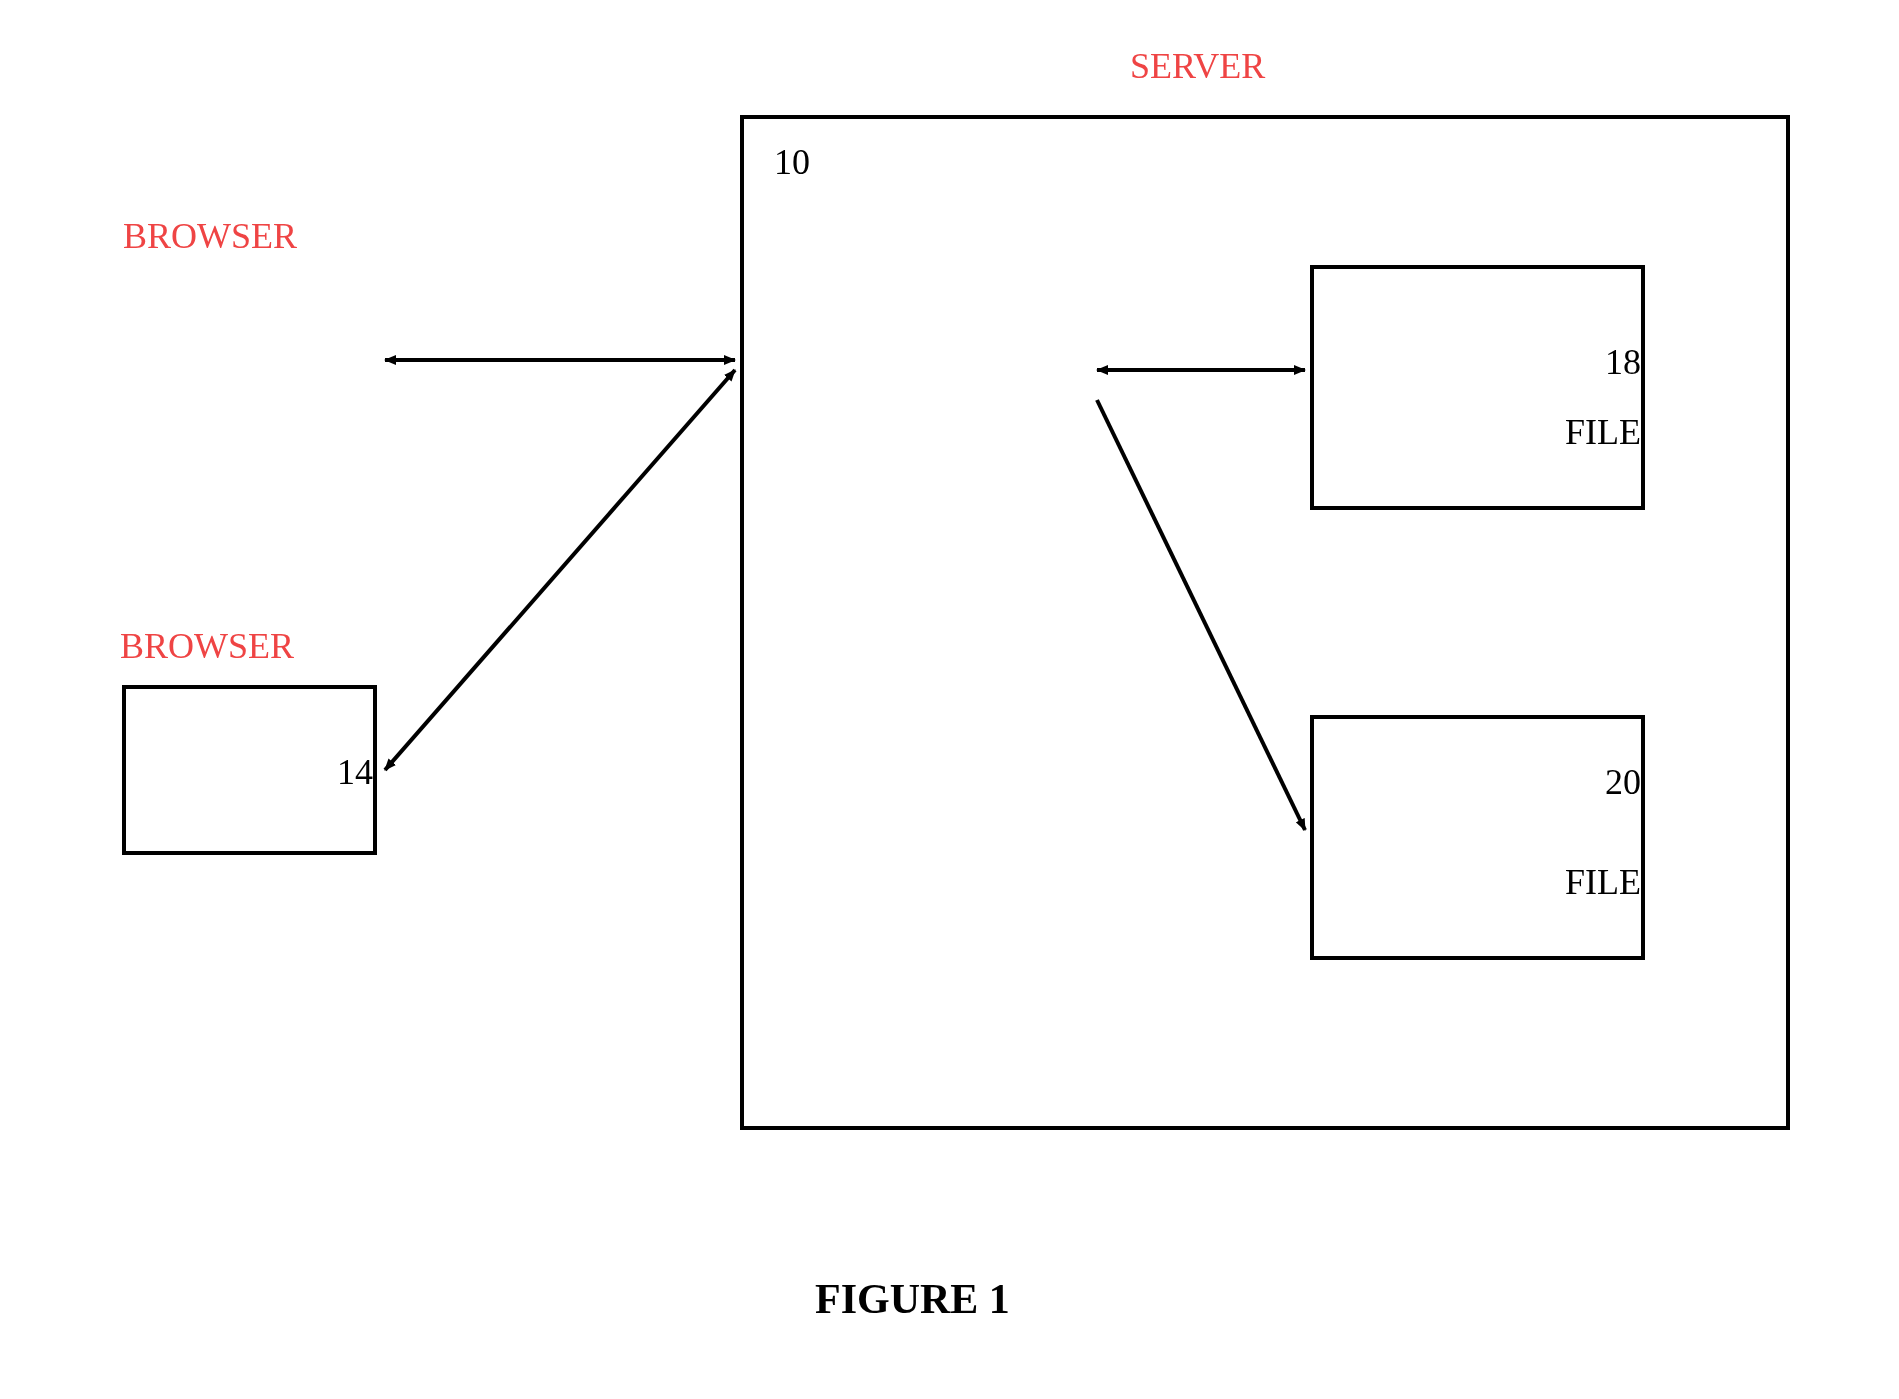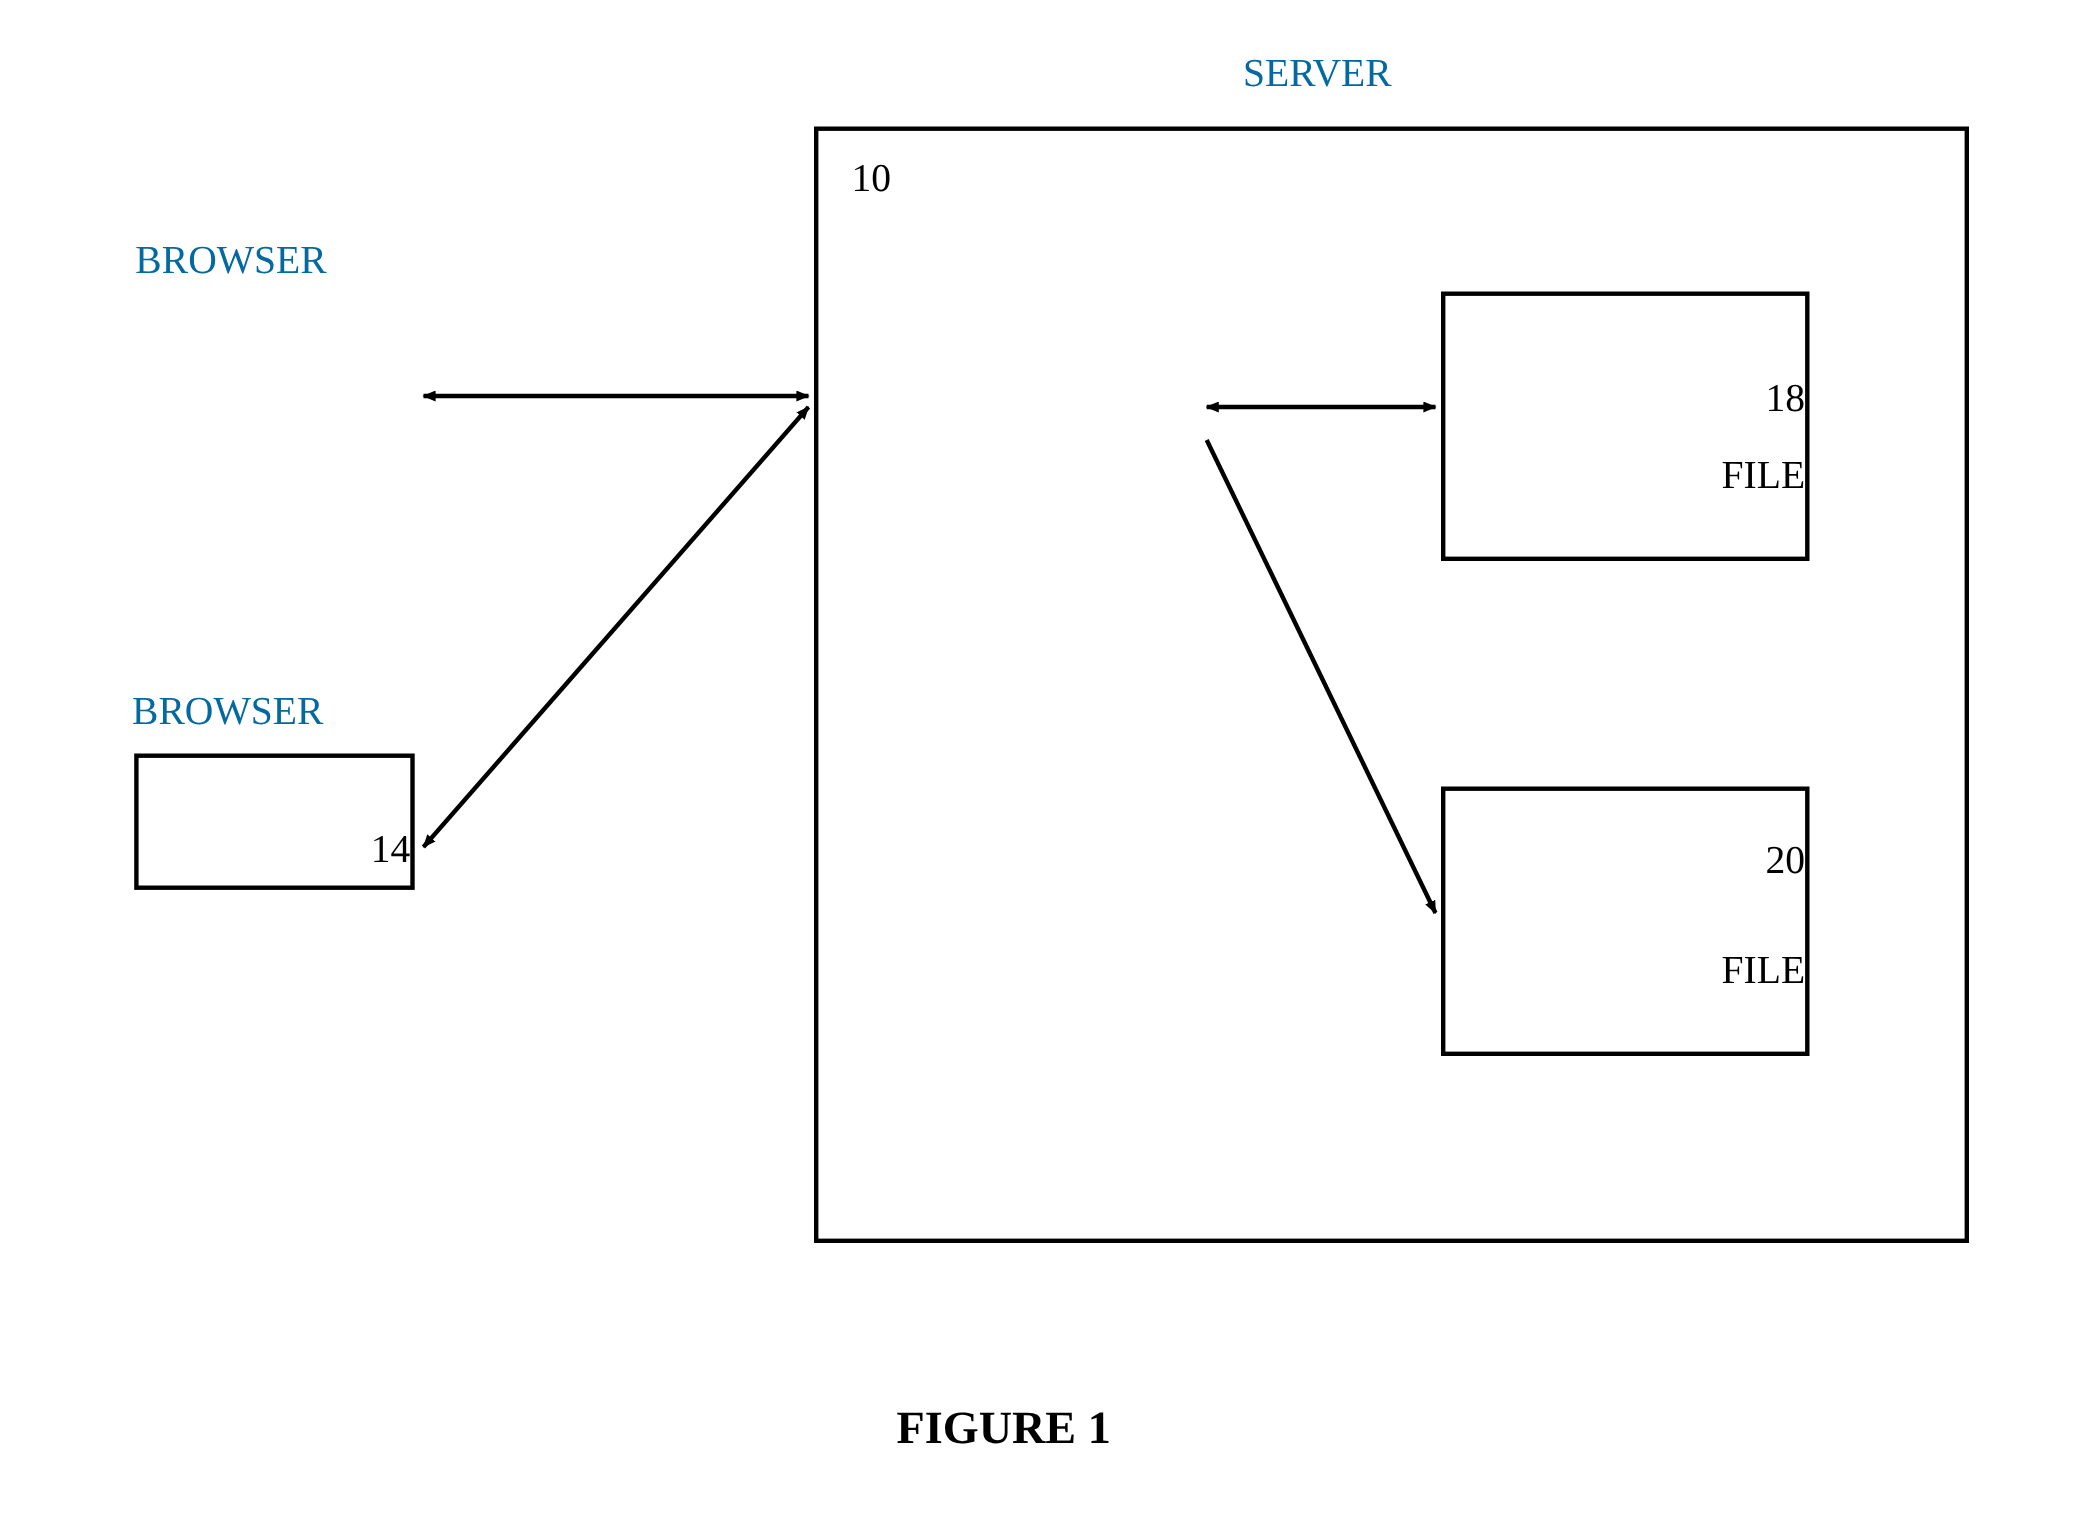--- a/index.html
+++ b/index.html
@@ -23,21 +23,21 @@
     }
     .box {
       position: absolute;
       border: 4px solid #000;
       background: #fff;
     }
     .label-text {
       position: absolute;
       font-size: 36px;
       font-weight: normal;
-      color: #0369a1;
+      color: #ef4444;
     }
     .box-inner-label {
       font-size: 36px;
       color: #000;
       text-align: right;
       line-height: 1.3;
     }
     .figure-title {
       position: absolute;
       font-size: 42px;
@@ -62,21 +62,21 @@
 
   <div class="box" style="left:740px; top:115px; width:1050px; height:1015px;">
     <div class="box-inner-label" style="position:absolute; left:30px; top:20px;">10</div>
   </div>
 
   <div class="label-text" style="left:123px; top:215px;">BROWSER</div>
 
 
   <div class="label-text" style="left:120px; top:625px;">BROWSER</div>
 
-  <div class="box" style="left:122px; top:685px; width:255px; height:124px;">
+  <div class="box" style="left:122px; top:685px; width:255px; height:170px;">
     <div class="box-inner-label" style="position:absolute; left:0; top:60px; width:100%;">14</div>
   </div>
 
 
   <div class="box" style="left:1310px; top:265px; width:335px; height:245px;">
     <div class="box-inner-label" style="position:absolute; left:0; top:40px; width:100%;margin-top:30px;">18</div>
     <div class="box-inner-label" style="position:absolute; left:0; top:140px; width:100%;">FILE</div>
   </div>
 
   <div class="box" style="left:1310px; top:715px; width:335px; height:245px;">

